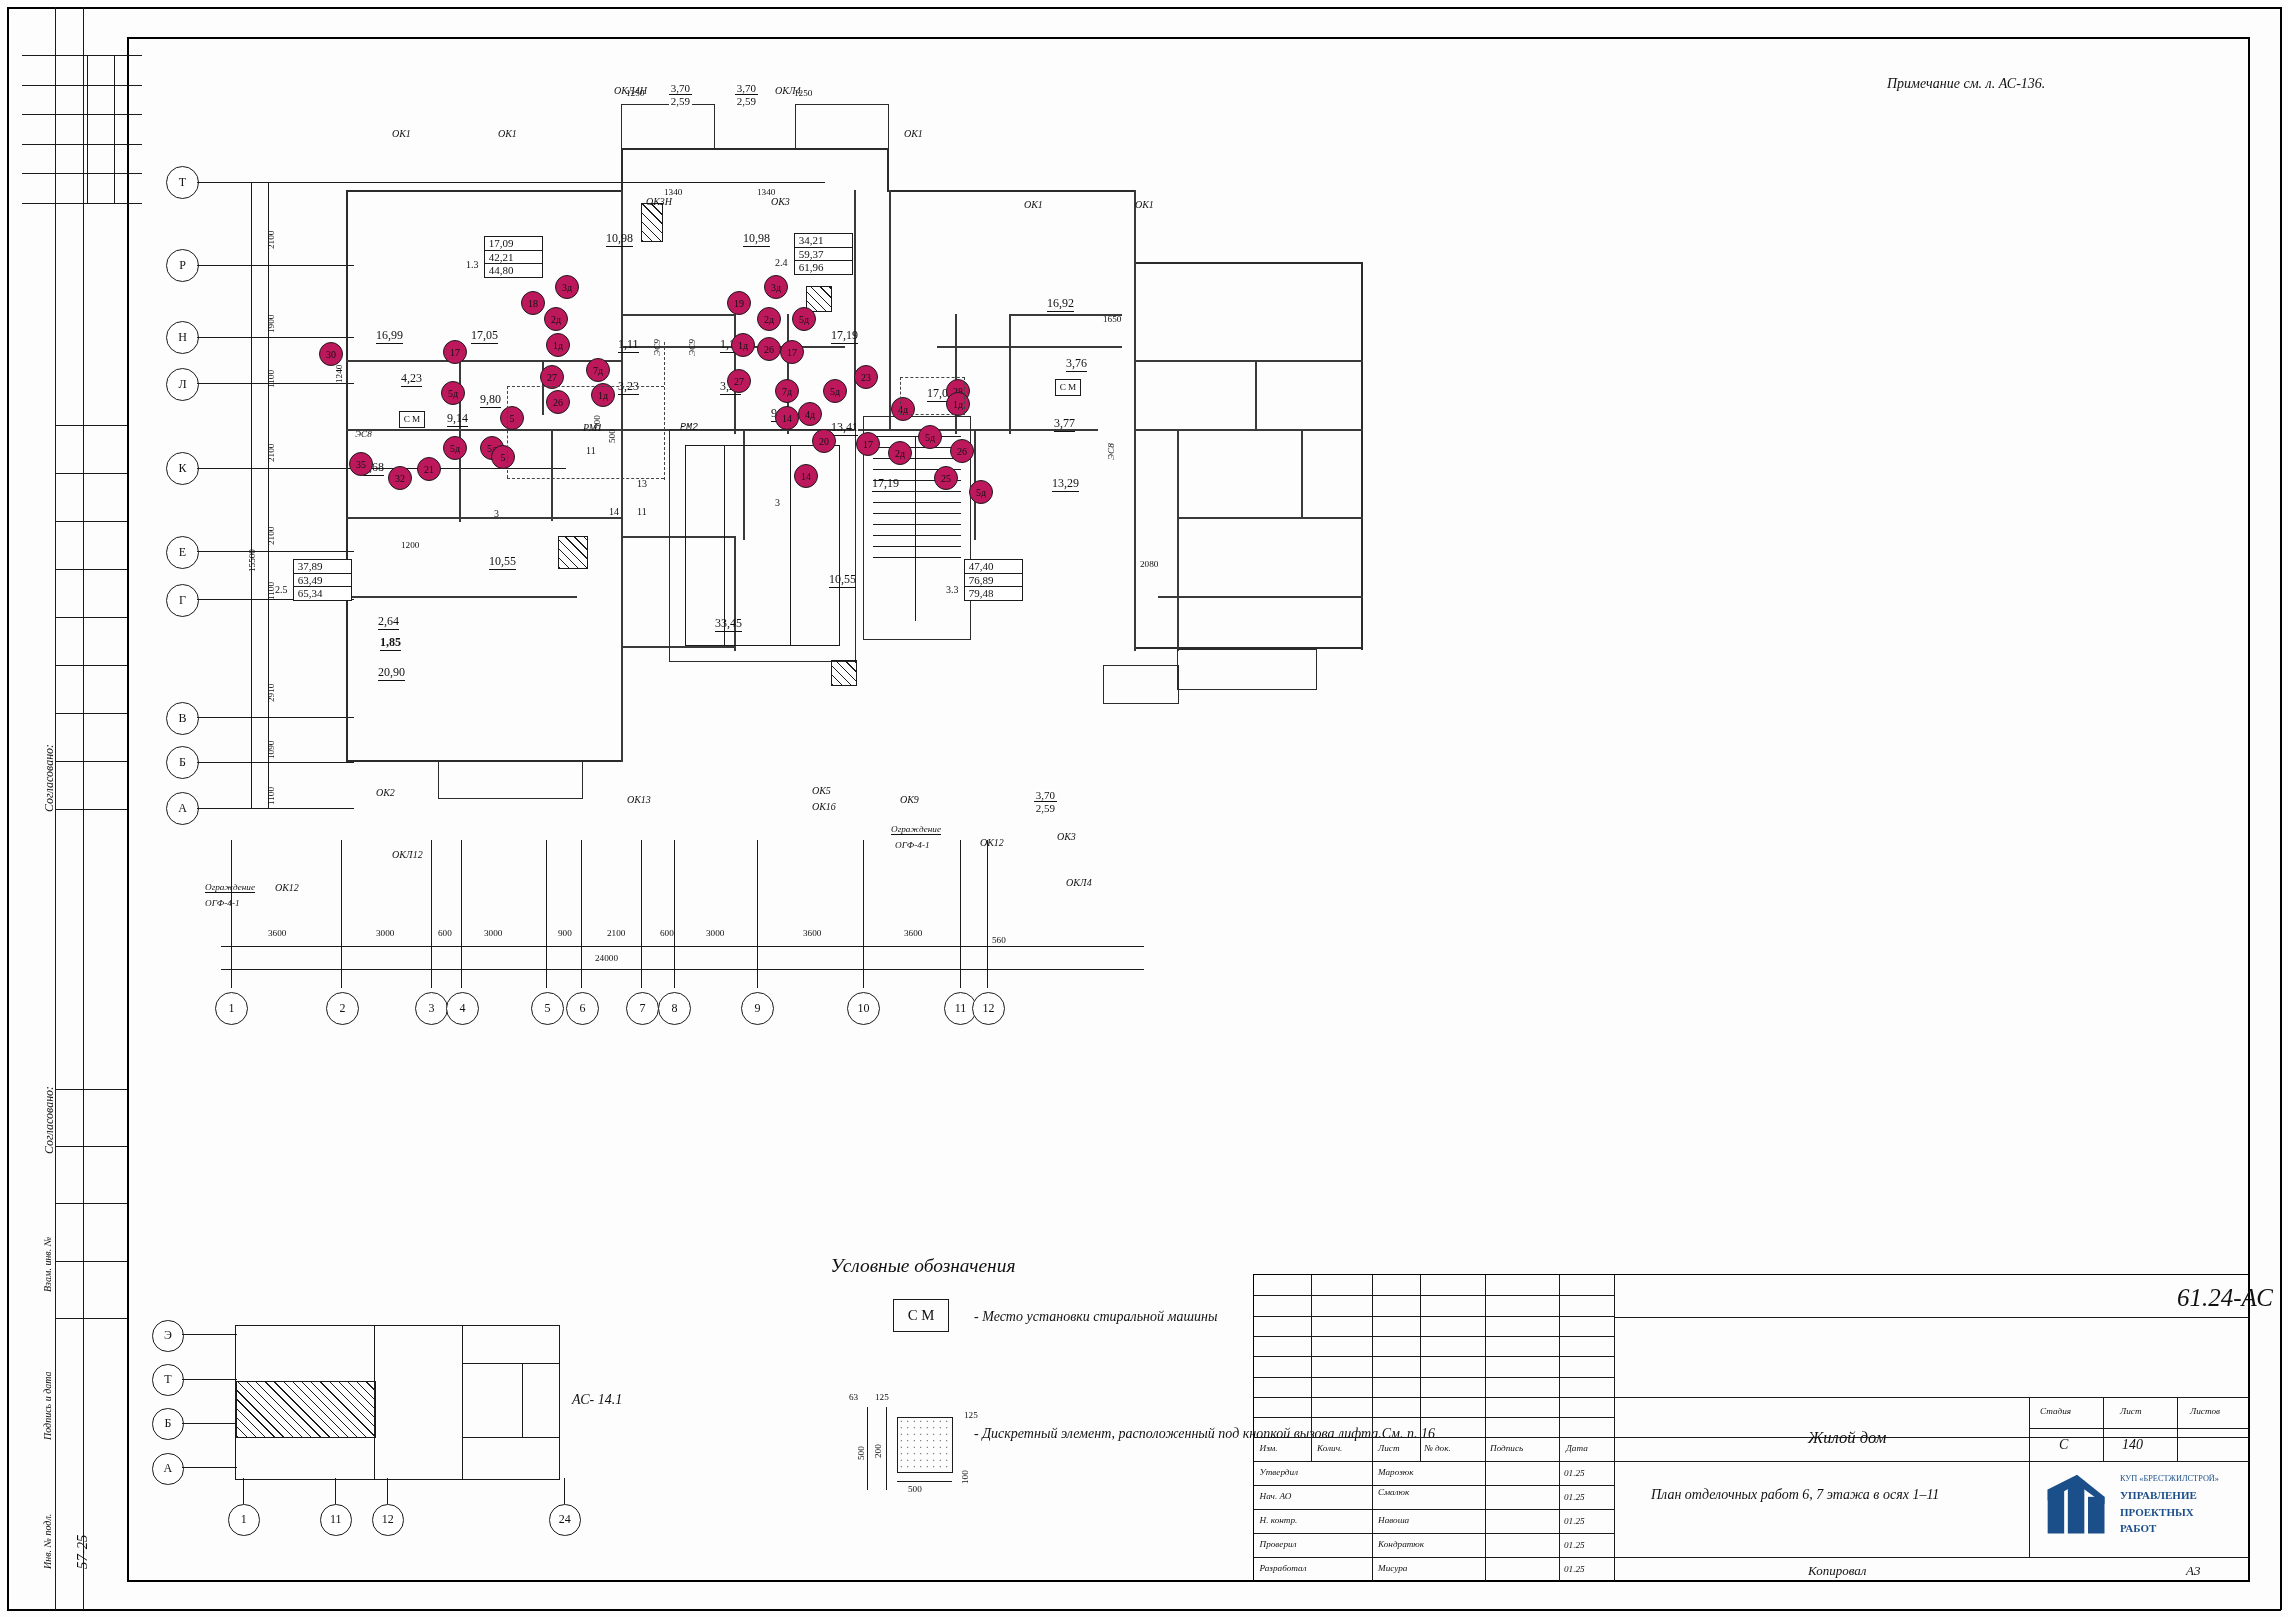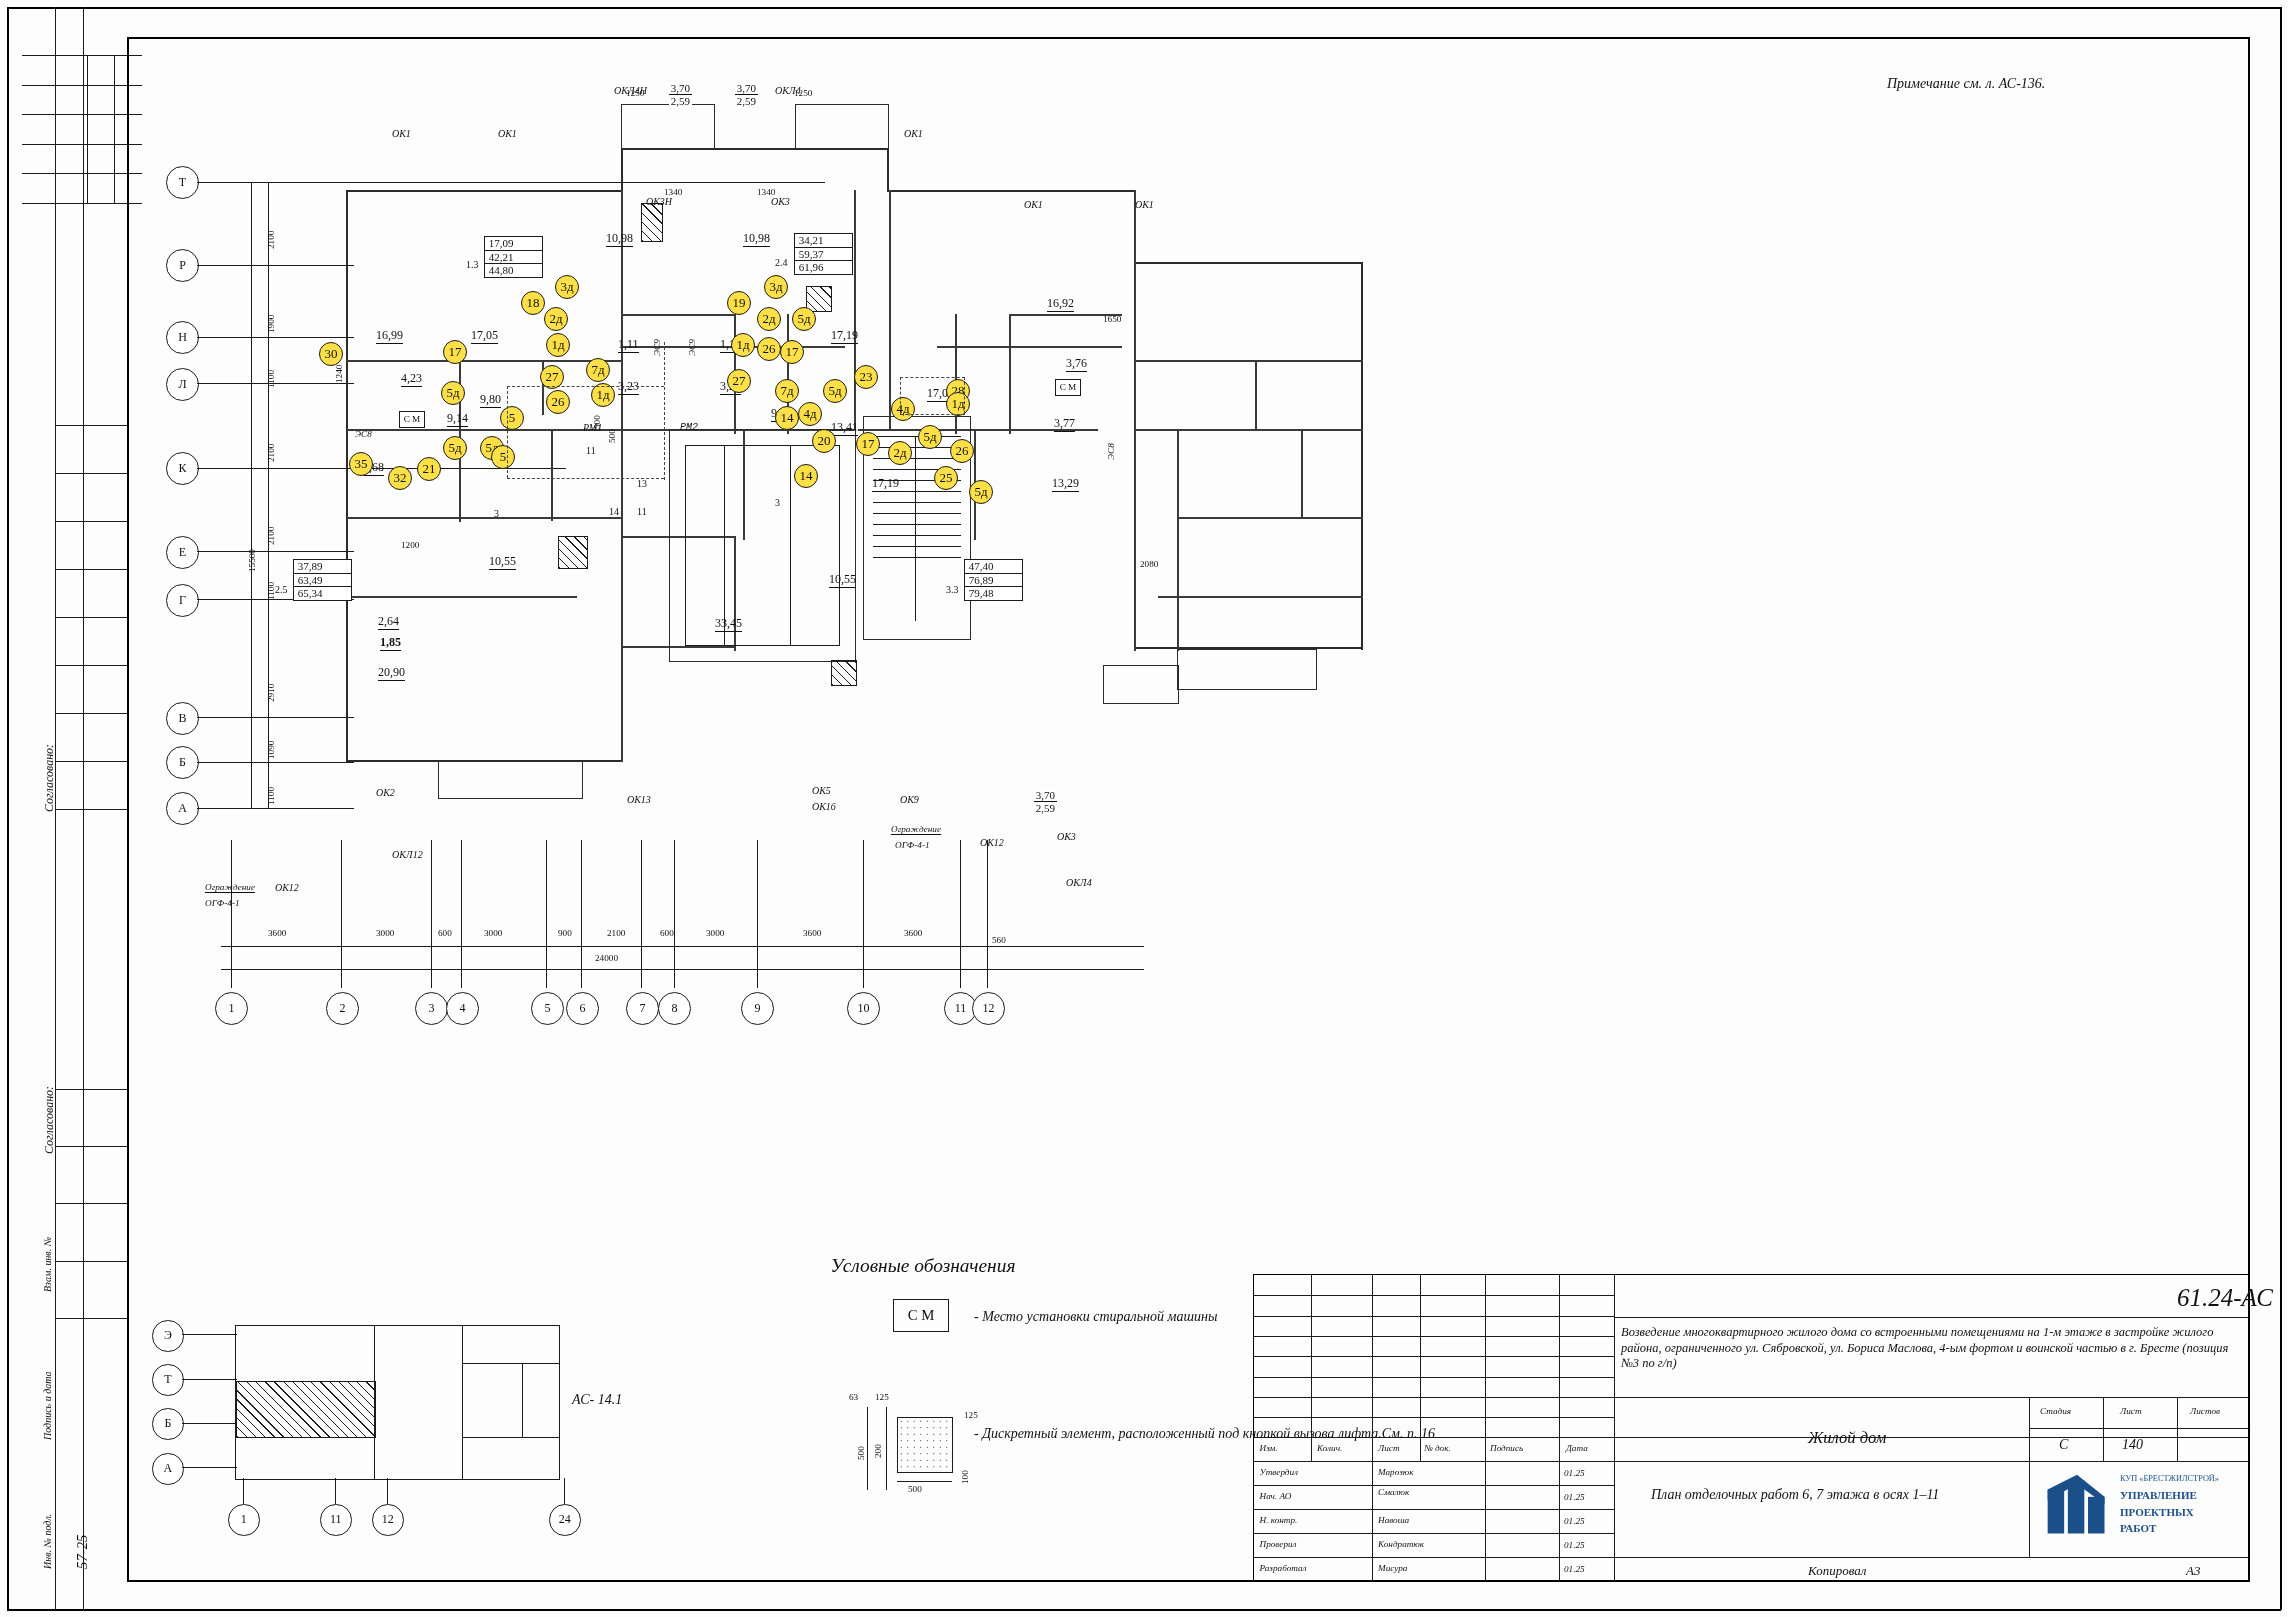--- a/index.html
+++ b/index.html
@@ -10,21 +10,21 @@
   .hl{height:0.9px;}
   .vl{width:0.9px;}
   .thick{background:#000;}
   .txt{position:absolute;font-family:"Liberation Serif",serif;font-size:12px;color:#111;white-space:nowrap;}
   .txt.it{font-style:italic;}
   .sm{font-size:10px;}
   .xs{font-size:9.2px;}
   .lg{font-size:14.8px;}
   .rot{transform-origin:0 0;transform:rotate(-90deg);}
   .circ{position:absolute;border:1.2px solid #1b1b1b;border-radius:50%;display:flex;align-items:center;justify-content:center;font-family:"Liberation Serif",serif;font-size:12px;background:#fff;}
-  .bub{position:absolute;border:1px solid #1b1b1b;border-radius:50%;display:flex;align-items:center;justify-content:center;font-family:"Liberation Serif",serif;font-size:13px;background:#fde047;}
+  .bub{position:absolute;border:1px solid #1b1b1b;border-radius:50%;display:flex;align-items:center;justify-content:center;font-family:"Liberation Serif",serif;font-size:10px;background:#be185d;}
   .wall{position:absolute;background:#2b2b2b;}
   .wall.inner{background:#3a3a3a;}
   .areabox{position:absolute;border:0.9px solid #1b1b1b;background:#fff;font-family:"Liberation Serif",serif;font-size:11px;text-align:left;line-height:1.15;}
   .areabox div{border-bottom:0.9px solid #1b1b1b;padding:0 3.7px;}
   .areabox div:last-child{border-bottom:none;}
   .fracw{position:absolute;font-family:"Liberation Serif",serif;font-size:11px;text-align:center;line-height:1.1;background:#fff;}
   .fracw .a{border-bottom:0.9px solid #111;padding:0 1.8px;}
   .hatch{background-image:repeating-linear-gradient(45deg,#1b1b1b 0 0.9px,transparent 0.9px 6.5px);}
   .dot{background-image:radial-gradient(#1b1b1b 0.9px,transparent 0.9px);background-size:6.5px 6.5px;}
   .dash{position:absolute;border-top:0.9px dashed #444;}
@@ -547,21 +547,20 @@
     <div class="ln hl" style="left:360px;top:186px;width:635px;"></div>
     <div class="ln hl" style="left:360px;top:282px;width:635px;"></div>
     <div class="ln vl" style="left:775px;top:122px;height:65px;"></div>
     <div class="ln vl" style="left:775px;top:186px;height:96px;"></div>
     <div class="ln vl" style="left:849px;top:122px;height:65px;"></div>
     <div class="ln vl" style="left:923px;top:122px;height:65px;"></div>
     <div class="ln hl" style="left:775px;top:153px;width:220px;"></div>
 
     <div class="txt it" style="left:923px;top:9.2px;font-size:25px;">61.24-АС</div>
 
-    <div class="txt it" style="left:367px;top:50px;font-size:12.5px;white-space:normal;width:618px;line-height:1.25;">Возведение многоквартирного жилого дома со встроенными помещениями на 1-м этаже в застройке жилого района, ограниченного ул. Сябровской, ул. Бориса Маслова, 4-ым фортом и воинской частью в г. Бресте (позиция №3 по г/п)</div>
 
     <div class="txt it" style="left:554px;top:153px;font-size:16.6px;">Жилой дом</div>
 
     <div class="txt it xs" style="left:786px;top:131px;">Стадия</div>
     <div class="txt it xs" style="left:866px;top:131px;">Лист</div>
     <div class="txt it xs" style="left:936px;top:131px;">Листов</div>
     <div class="txt it" style="left:805px;top:162px;font-size:14px;">С</div>
     <div class="txt it" style="left:868px;top:162px;font-size:14px;">140</div>
     <div class="txt it" style="left:949px;top:162px;font-size:14px;"></div>
 

